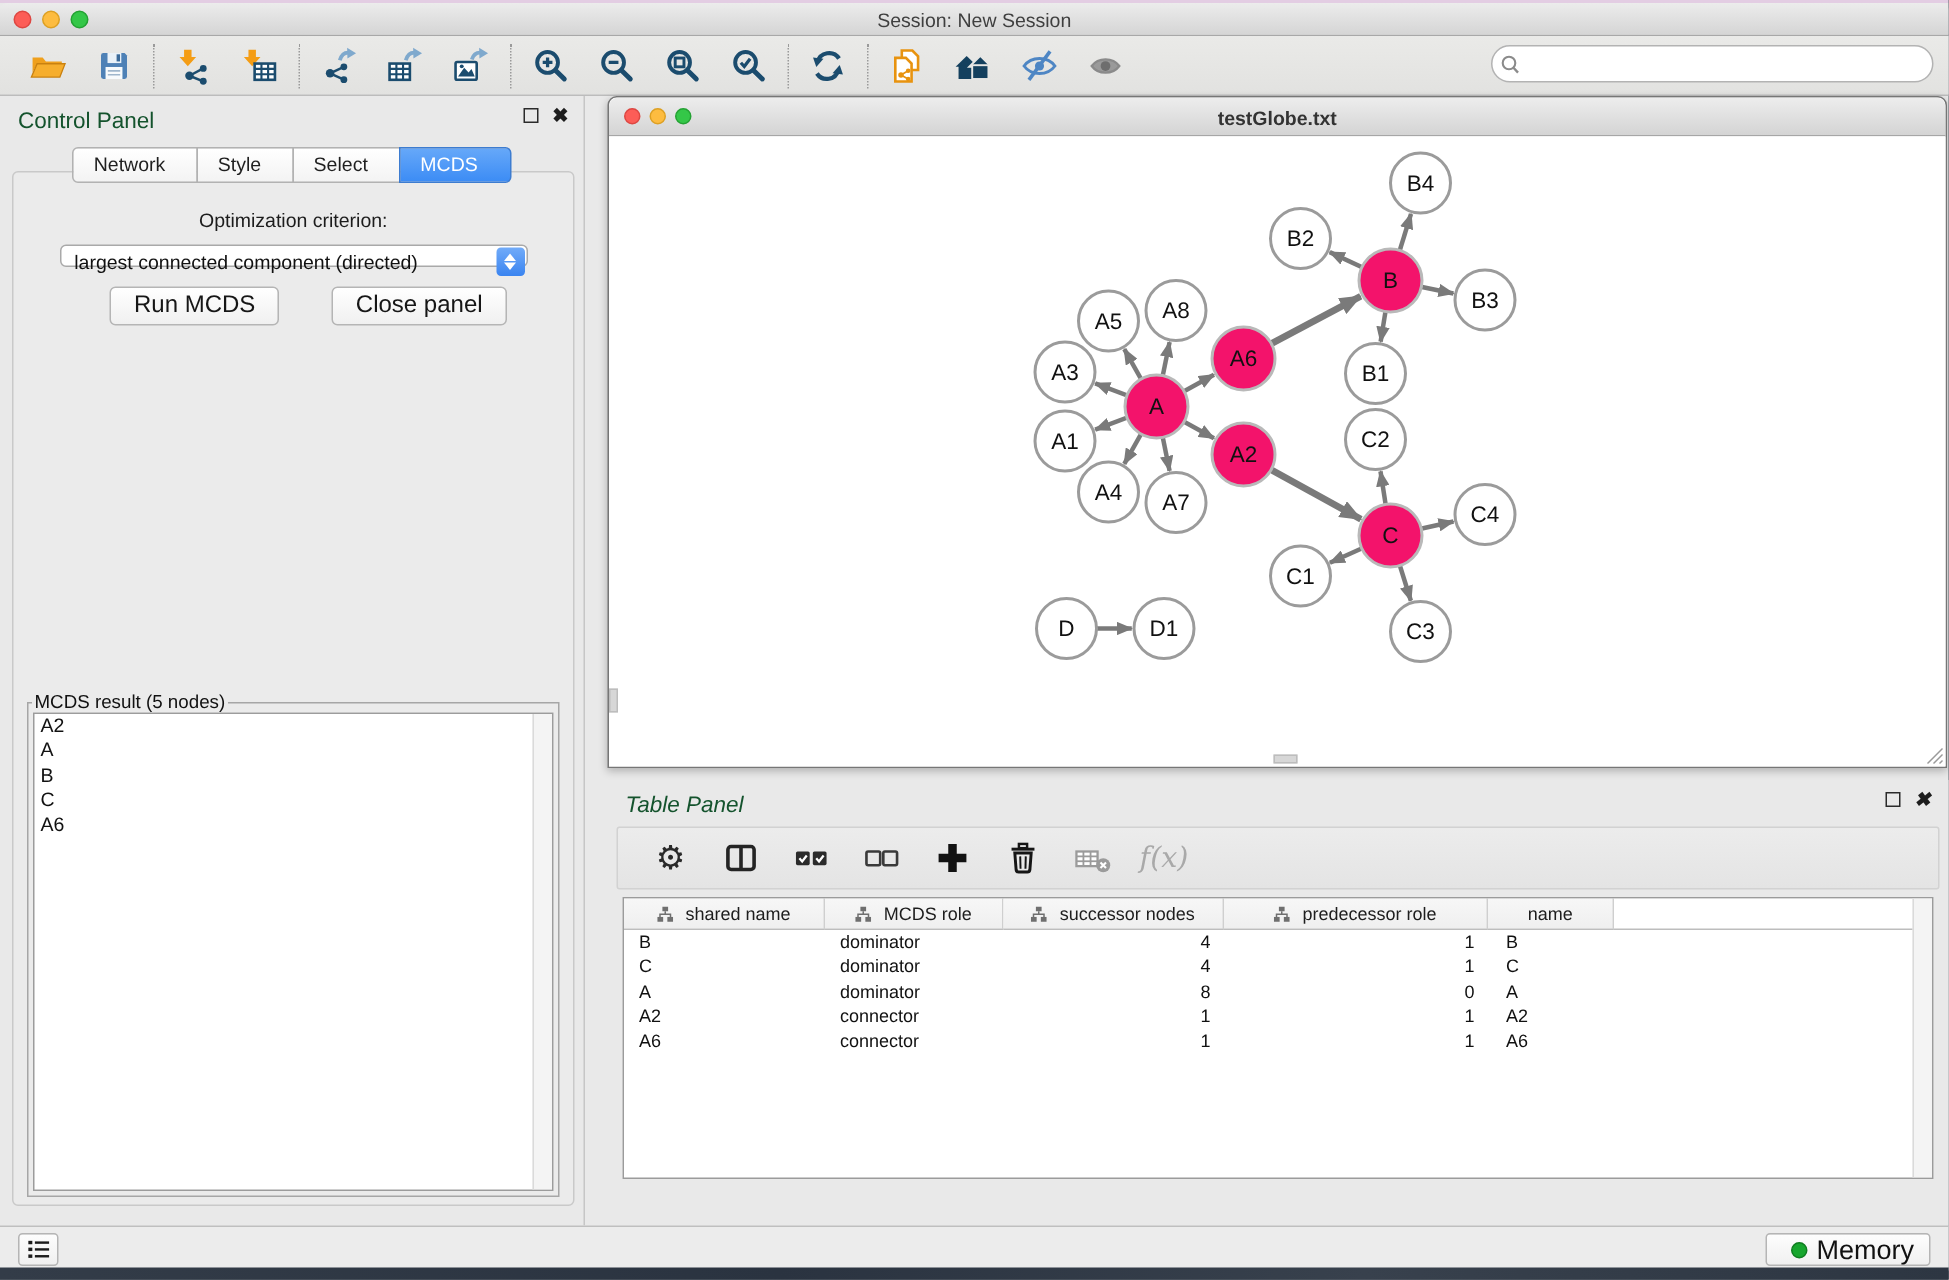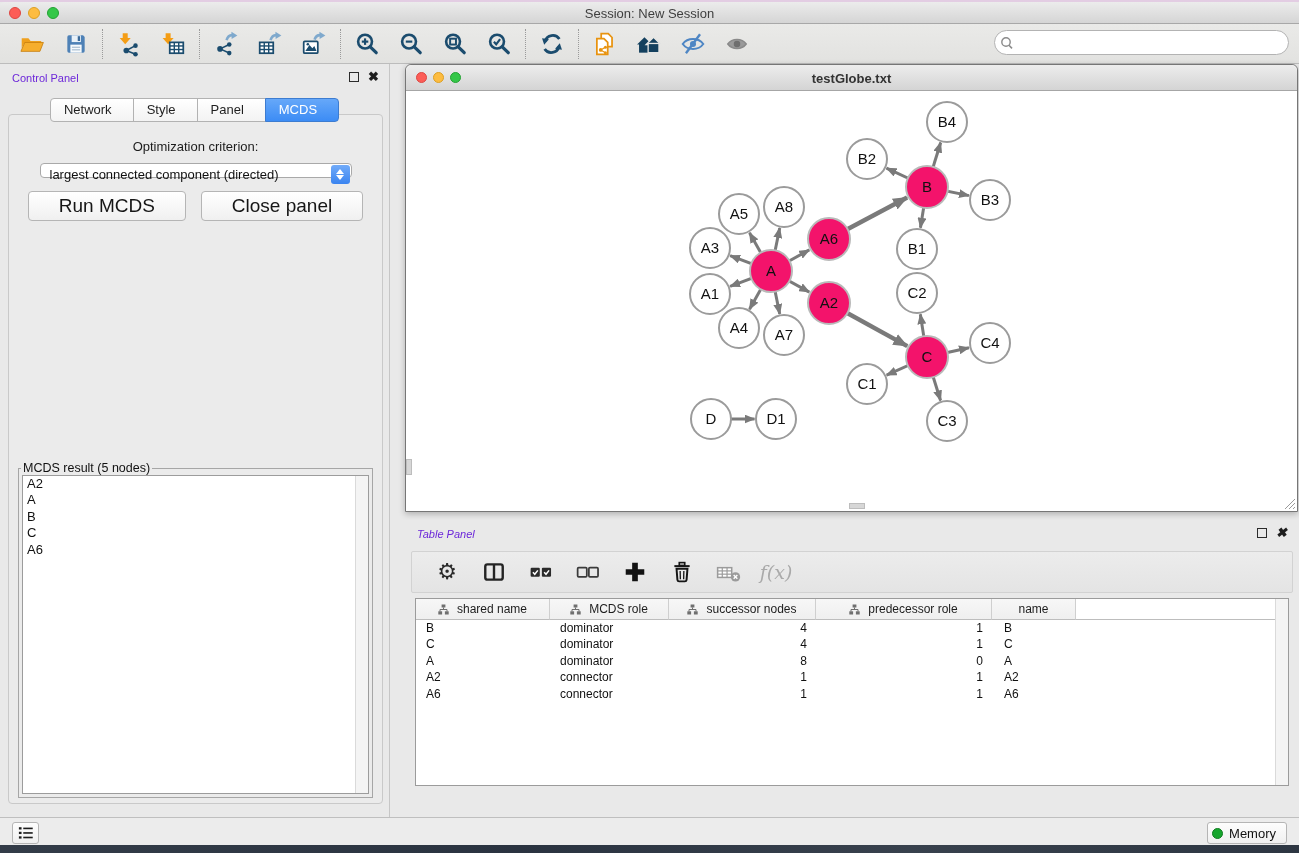--- a/index.html
+++ b/index.html
@@ -28,21 +28,21 @@
     display:flex; align-items:center; padding-left:6px; }
   .tgroup { display:flex; align-items:center; gap:14px; padding:0 11px; }
   .tsep { width:0; height:30px; border-left:1px dotted #9a9a9a; }
   .tbtn { width:30px; height:30px; display:flex; align-items:center; justify-content:center; cursor:default; }
   .searchbox { position:absolute; right:10px; top:6px; width:295px; height:25px;
     background:#fff; border:1px solid #b3b3b3; border-radius:13px; display:flex; align-items:center; }
   .searchbox input { border:none; outline:none; background:transparent; font-size:13px;
     width:255px; margin-left:4px; font-family:"Liberation Sans",sans-serif; }
 
   
-  .panel-head-title { font-size:11px; color:#6d28d9; }
+  .panel-head-title { font-size:15px; color:#14532d; }
   .float-icon { display:inline-block; width:10px; height:10px; border:1.6px solid #2b2b2b; }
   .close-icon { font-size:13px; color:#1d1d1d; font-weight:bold; line-height:10px; }
 
   
   .control-panel { position:absolute; left:0; top:62px; width:390px; height:753px;
     background:#e9e9e9; border-right:1px solid #c6c6c6; }
   .cp-head { position:absolute; left:0; top:0; width:100%; height:26px; }
   .cp-head .panel-head-title { position:absolute; left:12px; top:8px; }
   .cp-head .icons { position:absolute; right:10px; top:8px; display:flex; gap:9px; align-items:center; }
   .cp-box { position:absolute; left:8px; top:50px; width:375px; height:690px;
@@ -58,23 +58,23 @@
   .dropdown { position:relative; width:312px; height:15px; margin:9px auto 0 auto;
     background:#fff; border:1px solid #a9a9a9; border-radius:4px; }
   .dropdown .dd-text { position:absolute; left:9px; top:3px; font-size:13px; color:#111; }
   .dd-btn { position:absolute; right:1px; top:1px; width:19px; height:19px; border-radius:3px;
     background:linear-gradient(#71abf9,#3a84f0); }
   .dd-btn .up { position:absolute; left:5px; top:4px; width:0; height:0;
     border-left:4.5px solid transparent; border-right:4.5px solid transparent; border-bottom:5px solid #fff; }
   .dd-btn .down { position:absolute; left:5px; bottom:4px; width:0; height:0;
     border-left:4.5px solid transparent; border-right:4.5px solid transparent; border-top:5px solid #fff; }
   .btn-row { display:flex; justify-content:center; gap:15px; margin-top:13px; }
-  .btn { font-size:19px; color:#161616; background:linear-gradient(#ffffff,#f0f0f0);
-    border:1px solid #b5b5b5; border-radius:4px; padding:3px 30px; cursor:default;
-    font-family:"Liberation Sans",sans-serif; }
+  .btn { font-size:16px; color:#161616; background:linear-gradient(#ffffff,#f0f0f0);
+    border:1px solid #b5b5b5; border-radius:4px; padding:3px 15px; cursor:default;
+    font-family:"Liberation Sans",sans-serif;margin-left:20px; }
   fieldset.result-fs { position:absolute; left:9px; right:9px; top:346px; bottom:5px;
     border:1px solid #a6a6a6; }
   fieldset.result-fs legend { font-size:12.5px; color:#111; margin-left:2px; padding:0 2px; }
   .result-list { position:absolute; left:3px; right:3px; top:0px; bottom:3px;
     background:#fff; border:1px solid #9c9c9c; overflow:hidden; }
   .result-item { font-size:13px; color:#111; padding:0 0 0 4px; height:16.4px; line-height:16.4px; }
   .v-scroll { position:absolute; right:0; top:0; bottom:0; width:13px;
     background:#f4f4f4; border-left:1px solid #dadada; }
 
   
@@ -118,23 +118,23 @@
   .table-scroll { position:absolute; right:0; top:0; bottom:0; width:13px;
     background:#f4f4f4; border-left:1px solid #dadada; }
   .tp-tabs { top:271px; }
 
   
   .statusbar { position:absolute; left:0; top:815px; width:100%; height:30px;
     background:#ececec; border-top:1px solid #bfbfbf; }
   .list-btn { position:absolute; left:12px; top:4px; width:27px; height:22px;
     background:linear-gradient(#fdfdfd,#f0f0f0); border:1px solid #b5b5b5; border-radius:3px;
     display:flex; align-items:center; justify-content:center; }
-  .memory-btn { position:absolute; right:12px; top:4px; height:22px; padding:0 10px 0 4px;
+  .memory-btn { position:absolute; right:12px; top:4px; height:22px; padding:0 10px 0 16px;
     background:linear-gradient(#fdfdfd,#f0f0f0); border:1px solid #b5b5b5; border-radius:3px;
-    display:flex; align-items:center; gap:6px; font-size:13px; color:#111; }
+    display:flex; align-items:center; gap:6px; font-size:18px; color:#111; }
   .mem-dot { width:11px; height:11px; border-radius:50%; background:#17a62e; border:1px solid #0f7d20; }
   .desktop-bottom { position:absolute; left:0; top:845px; width:1299px; height:8px;
     background:linear-gradient(90deg,#333c48,#2a3340 40%,#38414d 70%,#2d3642); }
 </style>
 </head>
 <body>
 
 <div class="desktop-top"></div>
 
 <div class="app">
@@ -348,21 +348,21 @@
             <div class="result-item">B</div>
             <div class="result-item">C</div>
             <div class="result-item">A6</div>
             <div class="v-scroll"></div>
         </div>
       </fieldset>
     </div>
     <div class="tabs-row cp-tabs" id="cp-tabs">
         <div class="tab">Network</div>
         <div class="tab">Style</div>
-        <div class="tab">Panel</div>
+        <div class="tab">Select</div>
         <div class="tab active">MCDS</div>
       </div>
   </div>
 
   <div class="net-window">
     <div class="net-title">
       <div class="lights small">
         <span class="light red"></span>
         <span class="light yellow"></span>
         <span class="light green"></span>

